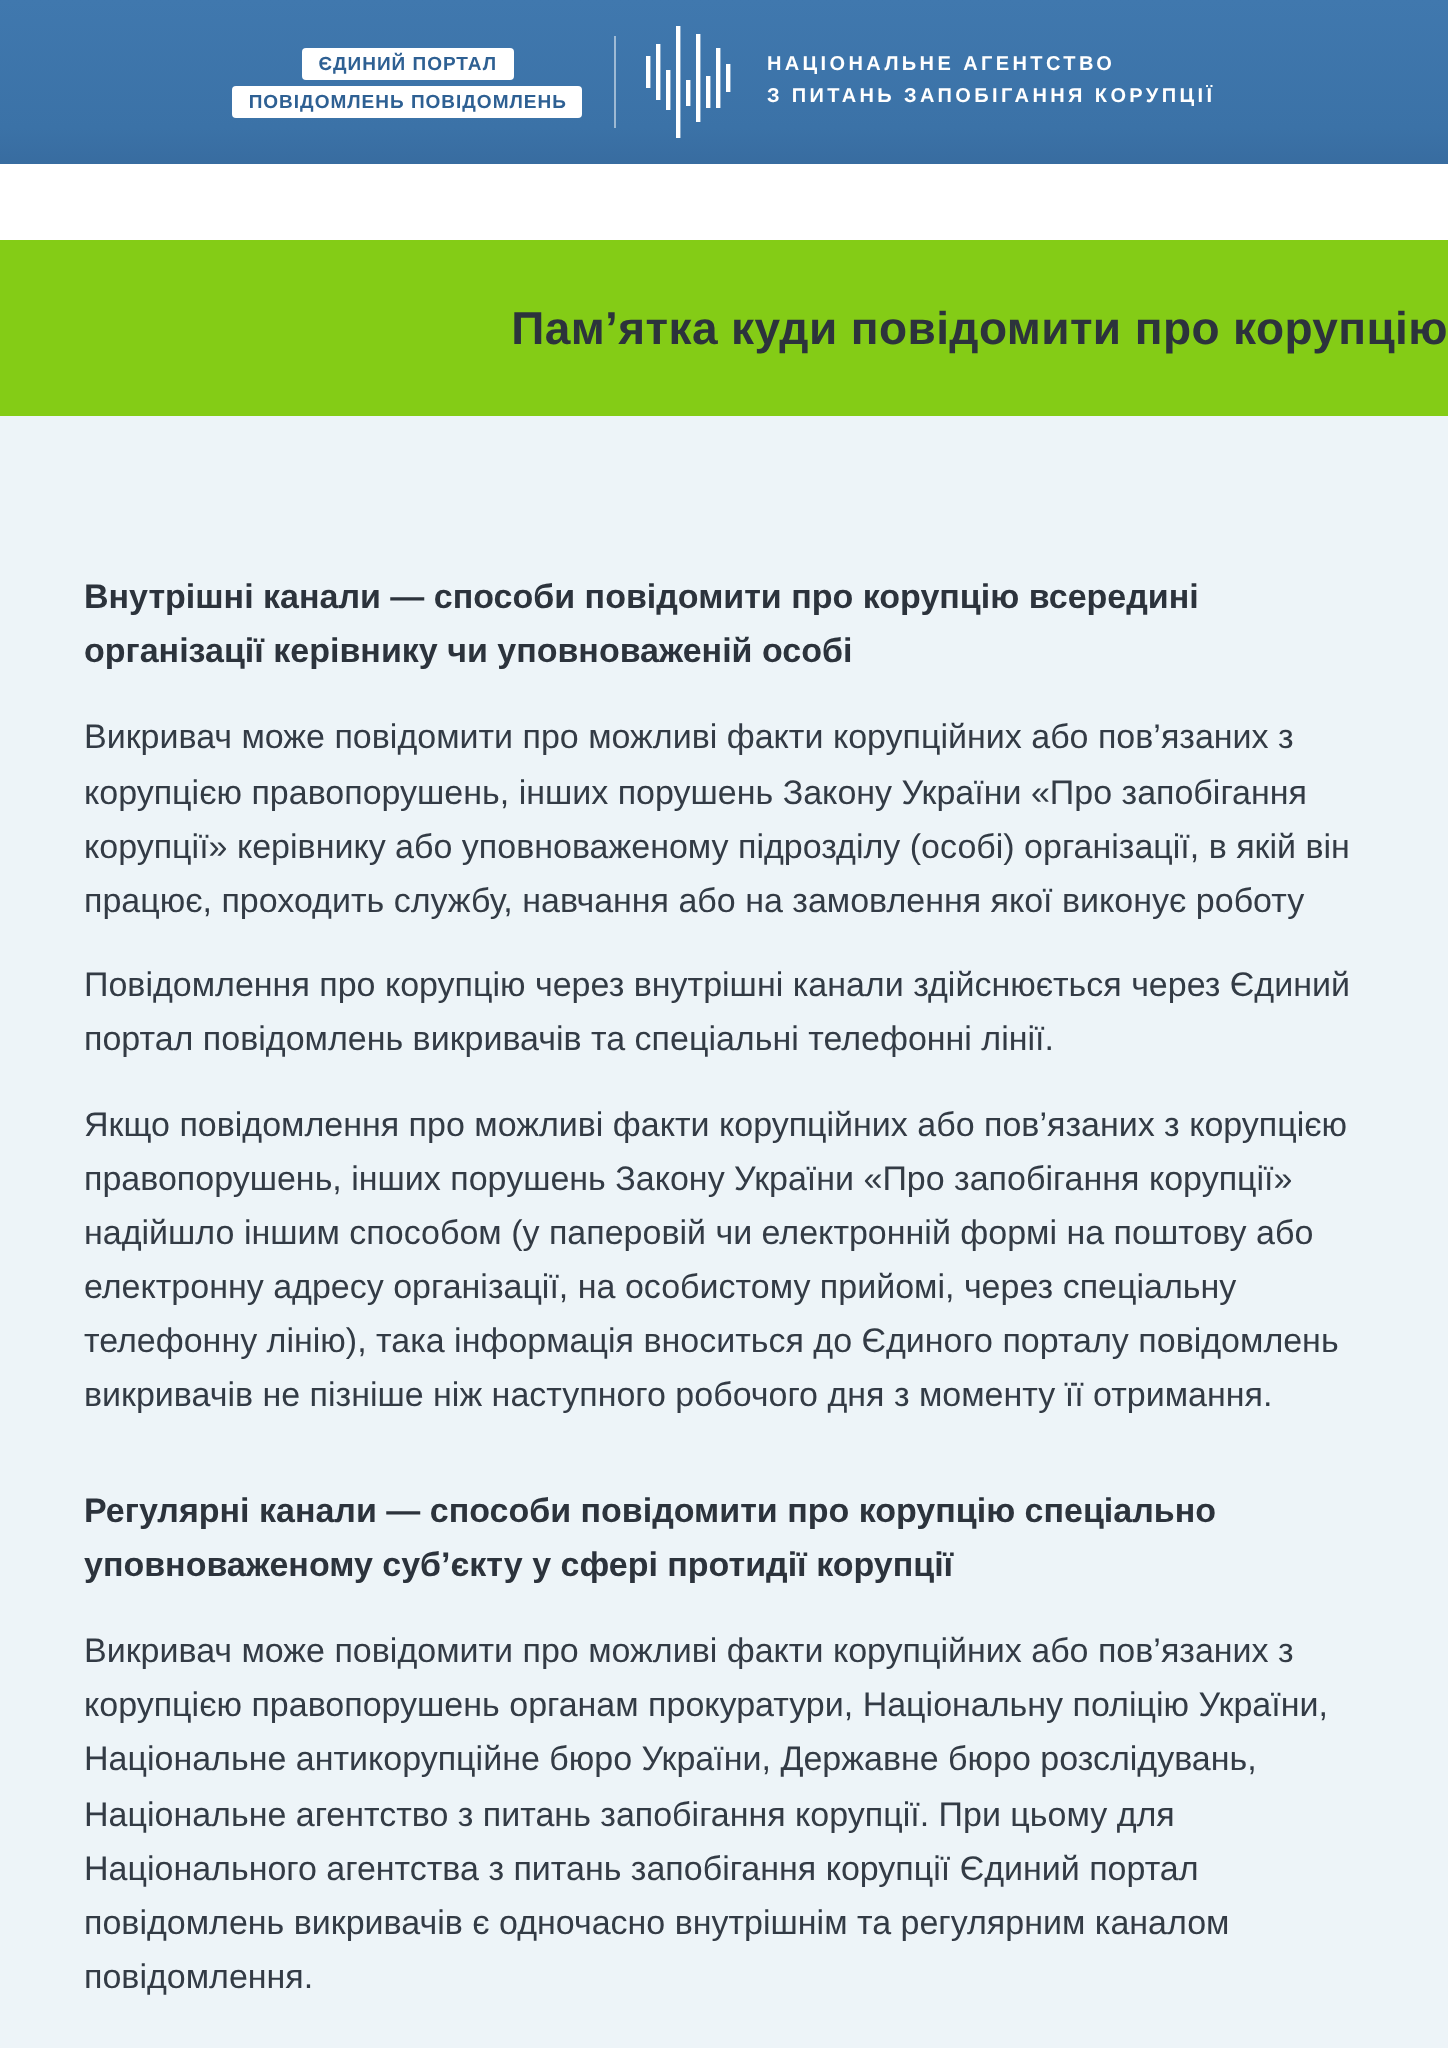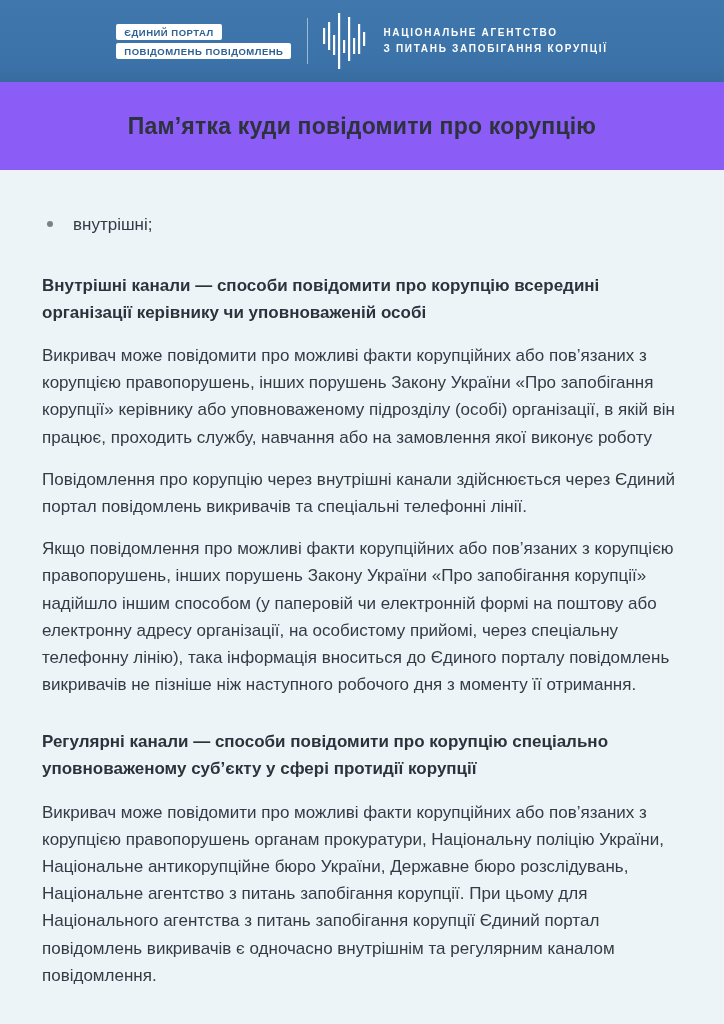--- a/index.html
+++ b/index.html
@@ -17,21 +17,21 @@
   
   .header {
     height: 82px;
     flex: 0 0 82px;
     background: linear-gradient(180deg, #4078ae 0%, #3b72a7 78%, #386ca0 100%);
     display: flex;
     align-items: center;
     justify-content: center;
   }
   .header-inner { display: flex; align-items: center; }
-  .badges { display: flex; flex-direction: column; align-items: flex-start; gap: 3px; }
+  .badges { display: flex; flex-direction: column; align-items: center; gap: 3px; }
   .badge {
     background: #ffffff;
     color: #2e6093;
     font-weight: bold;
     font-size: 9.5px;
     letter-spacing: 0.5px;
     padding: 3px 8px 2px 8px;
     border-radius: 2px;
     white-space: nowrap;
   }
@@ -47,24 +47,25 @@
     font-weight: bold;
     letter-spacing: 1.7px;
     line-height: 1.6;
     white-space: nowrap;
   }
 
   
   .title-band {
     height: 88px;
     flex: 0 0 88px;
-    background: #8b5cf6;
+    background: #84cc16;
     display: flex;
     align-items: center;
-    justify-content: center;
+    justify-content: flex-end;
+    margin-top: 38px;
   }
   .page-title {
     font-size: 23px;
     font-weight: bold;
     color: #2c333c;
     letter-spacing: 0.2px;
   }
 
   
   .panel {
@@ -146,21 +147,20 @@
 
   <div class="title-band">
     <h1 class="page-title">Пам’ятка куди повідомити про корупцію</h1>
   </div>
 
   <div class="panel">
     <div class="text">
 
 
       <ul class="channels">
-        <li>внутрішні;</li>
       </ul>
 
       <h2 class="section-heading">Внутрішні канали — способи повідомити про корупцію всередині організації керівнику чи уповноваженій особі</h2>
       <p class="para">Викривач може повідомити про можливі факти корупційних або пов’язаних з корупцією правопорушень, інших порушень Закону України «Про запобігання корупції» керівнику або уповноваженому підрозділу (особі) організації, в якій він працює, проходить службу, навчання або на замовлення якої виконує роботу</p>
       <p class="para">Повідомлення про корупцію через внутрішні канали здійснюється через Єдиний портал повідомлень викривачів та спеціальні телефонні лінії.</p>
       <p class="para">Якщо повідомлення про можливі факти корупційних або пов’язаних з корупцією правопорушень, інших порушень Закону України «Про запобігання корупції» надійшло іншим способом (у паперовій чи електронній формі на поштову або електронну адресу організації, на особистому прийомі, через спеціальну телефонну лінію), така інформація вноситься до Єдиного порталу повідомлень викривачів не пізніше ніж наступного робочого дня з моменту її отримання.</p>
 
       <h2 class="section-heading">Регулярні канали — способи повідомити про корупцію спеціально уповноваженому суб’єкту у сфері протидії корупції</h2>
       <p class="para">Викривач може повідомити про можливі факти корупційних або пов’язаних з корупцією правопорушень органам прокуратури, Національну поліцію України, Національне антикорупційне бюро України, Державне бюро розслідувань, Національне агентство з питань запобігання корупції. При цьому для Національного агентства з питань запобігання корупції Єдиний портал повідомлень викривачів є одночасно внутрішнім та регулярним каналом повідомлення.</p>
 

